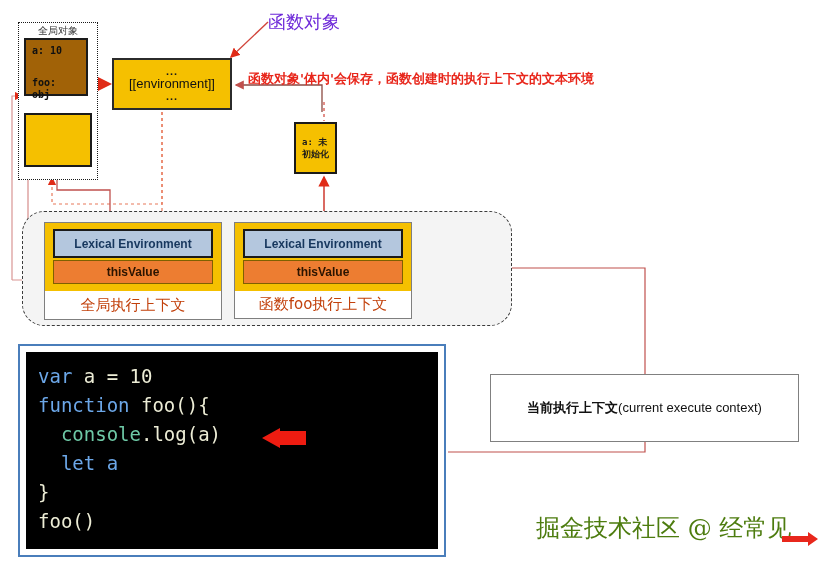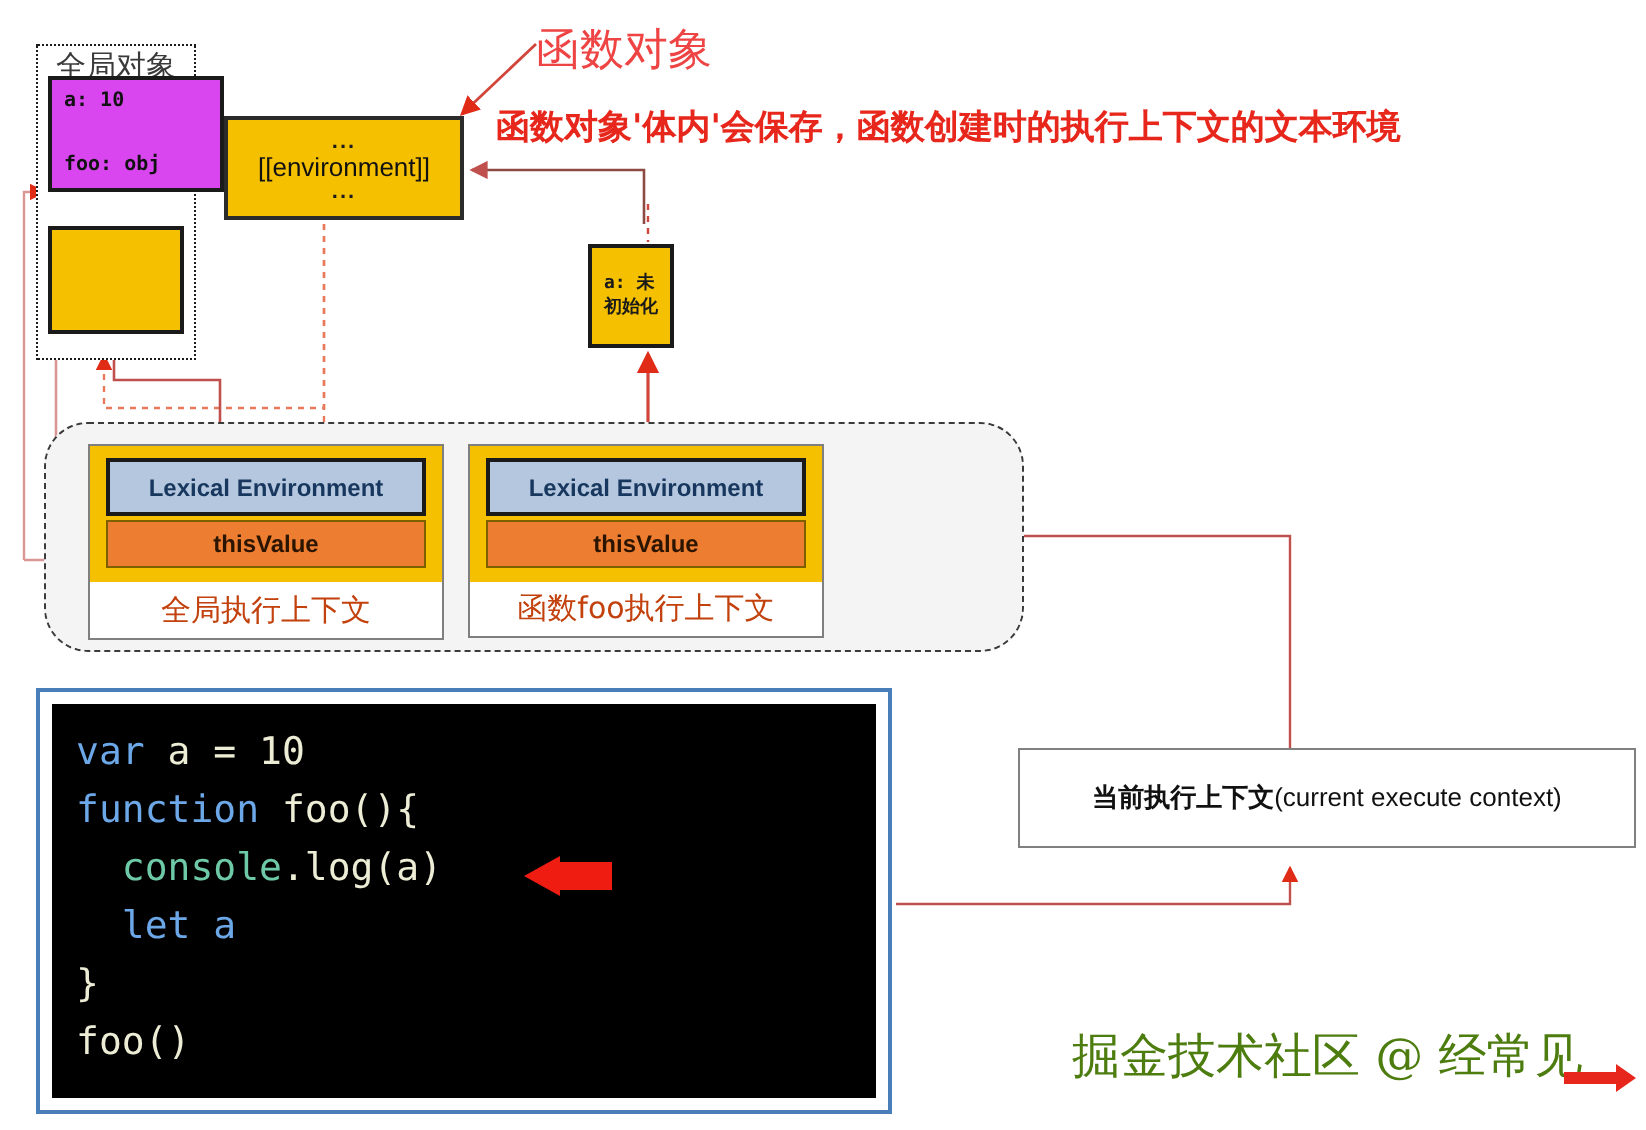--- a/index.html
+++ b/index.html
@@ -21,29 +21,29 @@
 
   
   .global-obj-box {
     left: 18px; top: 22px; width: 80px; height: 158px;
     border: 1.5px dotted #1a1a1a;
     background: #ffffff;
   }
   .global-obj-label {
     left: 18px; top: 24px; width: 80px;
     text-align: center;
-    font-size: 15px;
+    font-size: 10px;
     color: #3a3a3a;
     font-family: "DejaVu Sans", sans-serif;
   }
 
   
   .props-box {
-    left: 24px; top: 38px; width: 88px; height: 58px;
-    background: #d946ef;
+    left: 24px; top: 38px; width: 64px; height: 58px;
+    background: #a16207;
     border: 2px solid #1a1a1a;
     padding: 5px 6px 0 6px;
   }
   .props-line {
     font-family: "DejaVu Sans Mono", monospace;
     font-size: 10px;
     font-weight: bold;
     color: #111111;
     line-height: 12px;
   }
@@ -84,28 +84,28 @@
     font-family: "DejaVu Sans Mono", monospace;
     font-size: 9px;
     font-weight: bold;
     color: #1a1a1a;
     line-height: 12px;
   }
 
   
   .headline-fnobj {
     left: 268px; top: 10px;
-    font-size: 22px;
-    color: #ef4444;
+    font-size: 18px;
+    color: #6d28d9;
     font-family: Liberation Serif, serif;
     white-space: nowrap;
   }
   .note-red {
-    left: 248px; top: 52px;
-    font-size: 17px;
+    left: 248px; top: 70px;
+    font-size: 13px;
     font-weight: bold;
     color: #E8271C;
     font-family: "DejaVu Sans", sans-serif;
     white-space: nowrap;
   }
 
   
   .ec-container {
     left: 22px; top: 211px; width: 490px; height: 115px;
     background: #F4F4F4;
@@ -177,24 +177,24 @@
   .tok-obj  { color: #6EC9A6; }
   .tok-prop { color: #EDEDD6; }
 
   
   .fat-arrow {
     left: 262px; top: 428px; width: 44px; height: 20px;
   }
 
   
   .cec-box {
-    left: 490px; top: 374px; width: 309px; height: 50px;
+    left: 490px; top: 374px; width: 309px; height: 68px;
     background: #ffffff;
     border: 1px solid #808080;
-    display: flex; align-items: center; justify-content: center; margin-left: 19px;
+    display: flex; align-items: center; justify-content: center;
   }
   .cec-text {
     font-size: 13px;
     color: #111111;
     font-family: "DejaVu Sans", sans-serif;
     white-space: nowrap;
   }
   .cec-text b { font-weight: bold; }
   .cec-text span.en { font-weight: normal; font-family: "Liberation Sans", sans-serif; }
 

